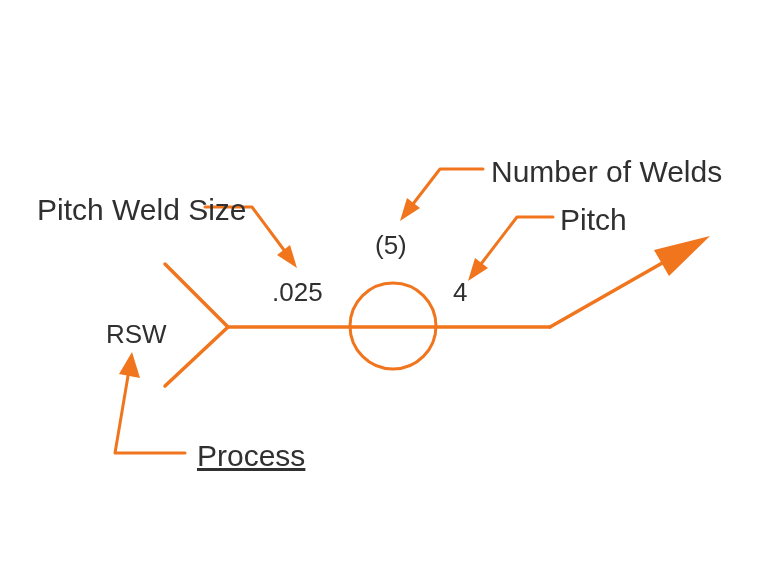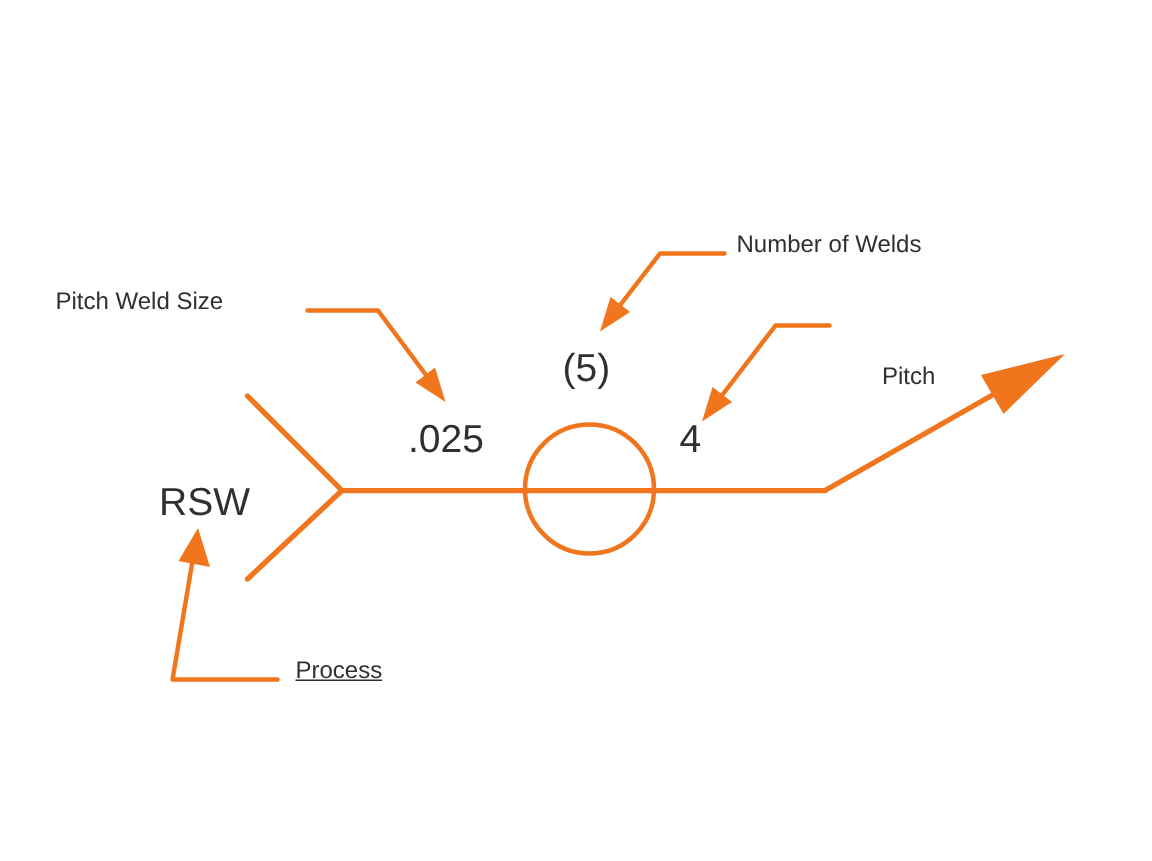--- a/index.html
+++ b/index.html
@@ -26,21 +26,21 @@
     white-space:nowrap;
     user-select:none;
   }
   svg.diagram{position:absolute;left:0;top:0;}
   .stroke{stroke:var(--accent);fill:none;stroke-width:3.5;stroke-linecap:round;stroke-linejoin:round;}
   .stroke-thin{stroke:var(--accent);fill:none;stroke-width:3;stroke-linecap:round;stroke-linejoin:round;}
   .head{fill:var(--accent);stroke:none;}
   .label{
     position:absolute;
     color:var(--ink);
-    font-size:16px;
+    font-size:30px;
     line-height:1.05;
     white-space:nowrap;
     text-align:right;
   }
   .value{
     position:absolute;
     color:var(--ink);
     font-size:26px;
     line-height:1.05;
     white-space:nowrap;
@@ -73,21 +73,21 @@
     <polygon class="head" points="468,281 488,268 475,258"></polygon>
 
     <path class="stroke-thin" d="M185,453 L115,453 L128,376"></path>
     <polygon class="head" points="132,352 140,378 119,374"></polygon>
   </svg>
 
   <div class="label" style="left:37px;top:194px;">Pitch Weld Size</div>
 
   <div class="label" style="left:491px;top:156px;">Number of Welds</div>
 
-  <div class="label" style="left:588px;top:204px;margin-top:40px;">Pitch</div>
+  <div class="label" style="left:560px;top:204px;">Pitch</div>
 
   <div class="label" style="left:197px;top:440px;text-decoration:underline;">Process</div>
 
   <div class="value" style="left:106px;top:321px;">RSW</div>
 
   <div class="value" style="left:272px;top:279px;">.025</div>
 
   <div class="value" style="left:375px;top:232px;">(5)</div>
 
   <div class="value" style="left:453px;top:279px;">4</div>

